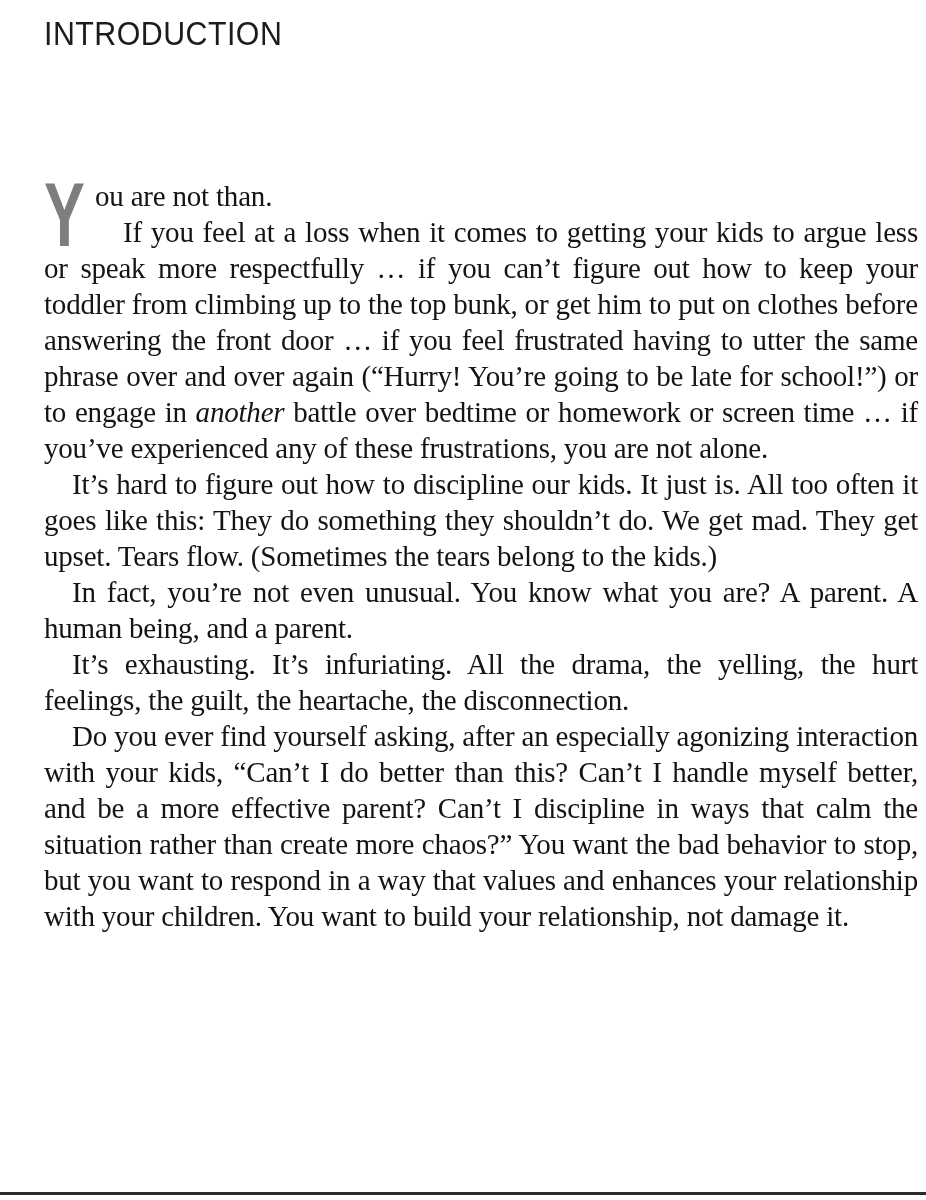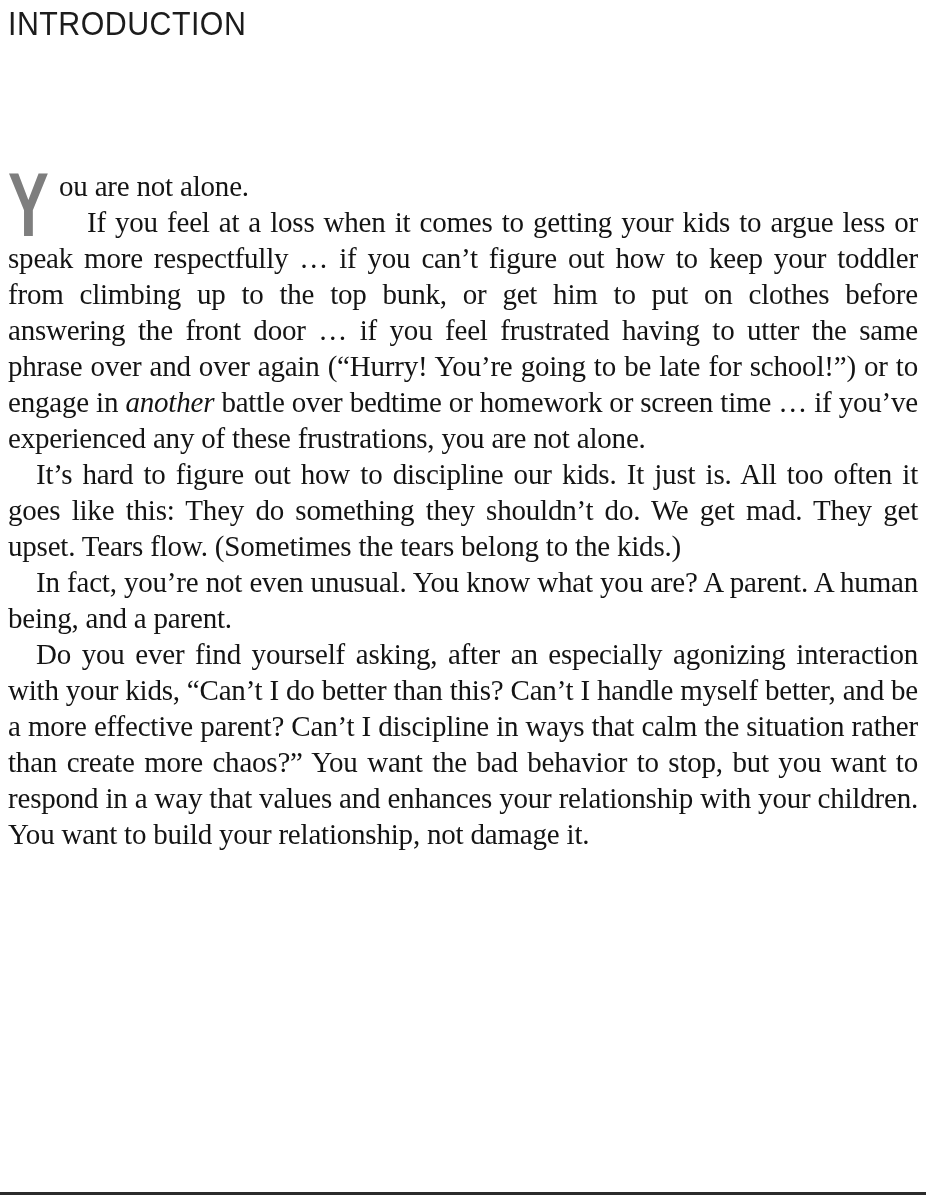--- a/index.html
+++ b/index.html
@@ -11,21 +11,21 @@
   *{margin:0;padding:0;box-sizing:border-box;}
   html,body{background:#e9e9e9;}
   .page{
     position:relative;
     width:926px;height:1200px;
     background:var(--bg);
     overflow:hidden;
     font-family:"Liberation Serif",serif;
     color:var(--text);
   }
-  .content{padding:4px 8px 0 8px;}
+  .content{padding:14px 8px 0 8px;margin-left:36px;}
   .kicker{
     font-family:"Liberation Sans",sans-serif;
     font-weight:400;
     font-size:33px;line-height:40px;
     letter-spacing:.5px;
     transform:scaleX(.92);transform-origin:left top;
     white-space:nowrap;
     color:#1c1c1c;
   }
   .title{margin-top:30px;}
@@ -64,22 +64,23 @@
 </style>
 </head>
 <body>
 
 <div class="page" style="--text: #141414; --dropcap: #7e7e7e; --rule: #2b2b2b; --bg: #ffffff;">
   <div class="content">
     <div class="kicker">INTRODUCTION</div>
 
 
     <div class="body" id="body-container">
-        <p class="opening"><span class="dropcap">Y</span><span>ou are not alone.</span></p>
+        <p class="opening"><span class="dropcap">Y</span><span>ou are not than.</span></p>
         <p><span>If you feel at a loss when it comes to getting your kids to argue less or speak more respectfully … if you can’t figure out how to keep your toddler from climbing up to the top bunk, or get him to put on clothes before answering the front door … if you feel frustrated having to utter the same phrase over and over again (“Hurry! You’re going to be late for school!”) or to engage in </span><em>another</em><span> battle over bedtime or homework or screen time … if you’ve experienced any of these frustrations, you are not alone.</span></p>
         <p><span>It’s hard to figure out how to discipline our kids. It just is. All too often it goes like this: They do something they shouldn’t do. We get mad. They get upset. Tears flow. (Sometimes the tears belong to the kids.)</span></p>
         <p><span>In fact, you’re not even unusual. You know what you are? A parent. A human being, and a parent.</span></p>
+        <p><span>It’s exhausting. It’s infuriating. All the drama, the yelling, the hurt feelings, the guilt, the heartache, the disconnection.</span></p>
         <p><span>Do you ever find yourself asking, after an especially agonizing interaction with your kids, “Can’t I do better than this? Can’t I handle myself better, and be a more effective parent? Can’t I discipline in ways that calm the situation rather than create more chaos?” You want the bad behavior to stop, but you want to respond in a way that values and enhances your relationship with your children. You want to build your relationship, not damage it.</span></p>
       </div>
   </div>
 
   <div class="bottom-rule"></div>
 </div>
 
 </body></html>

